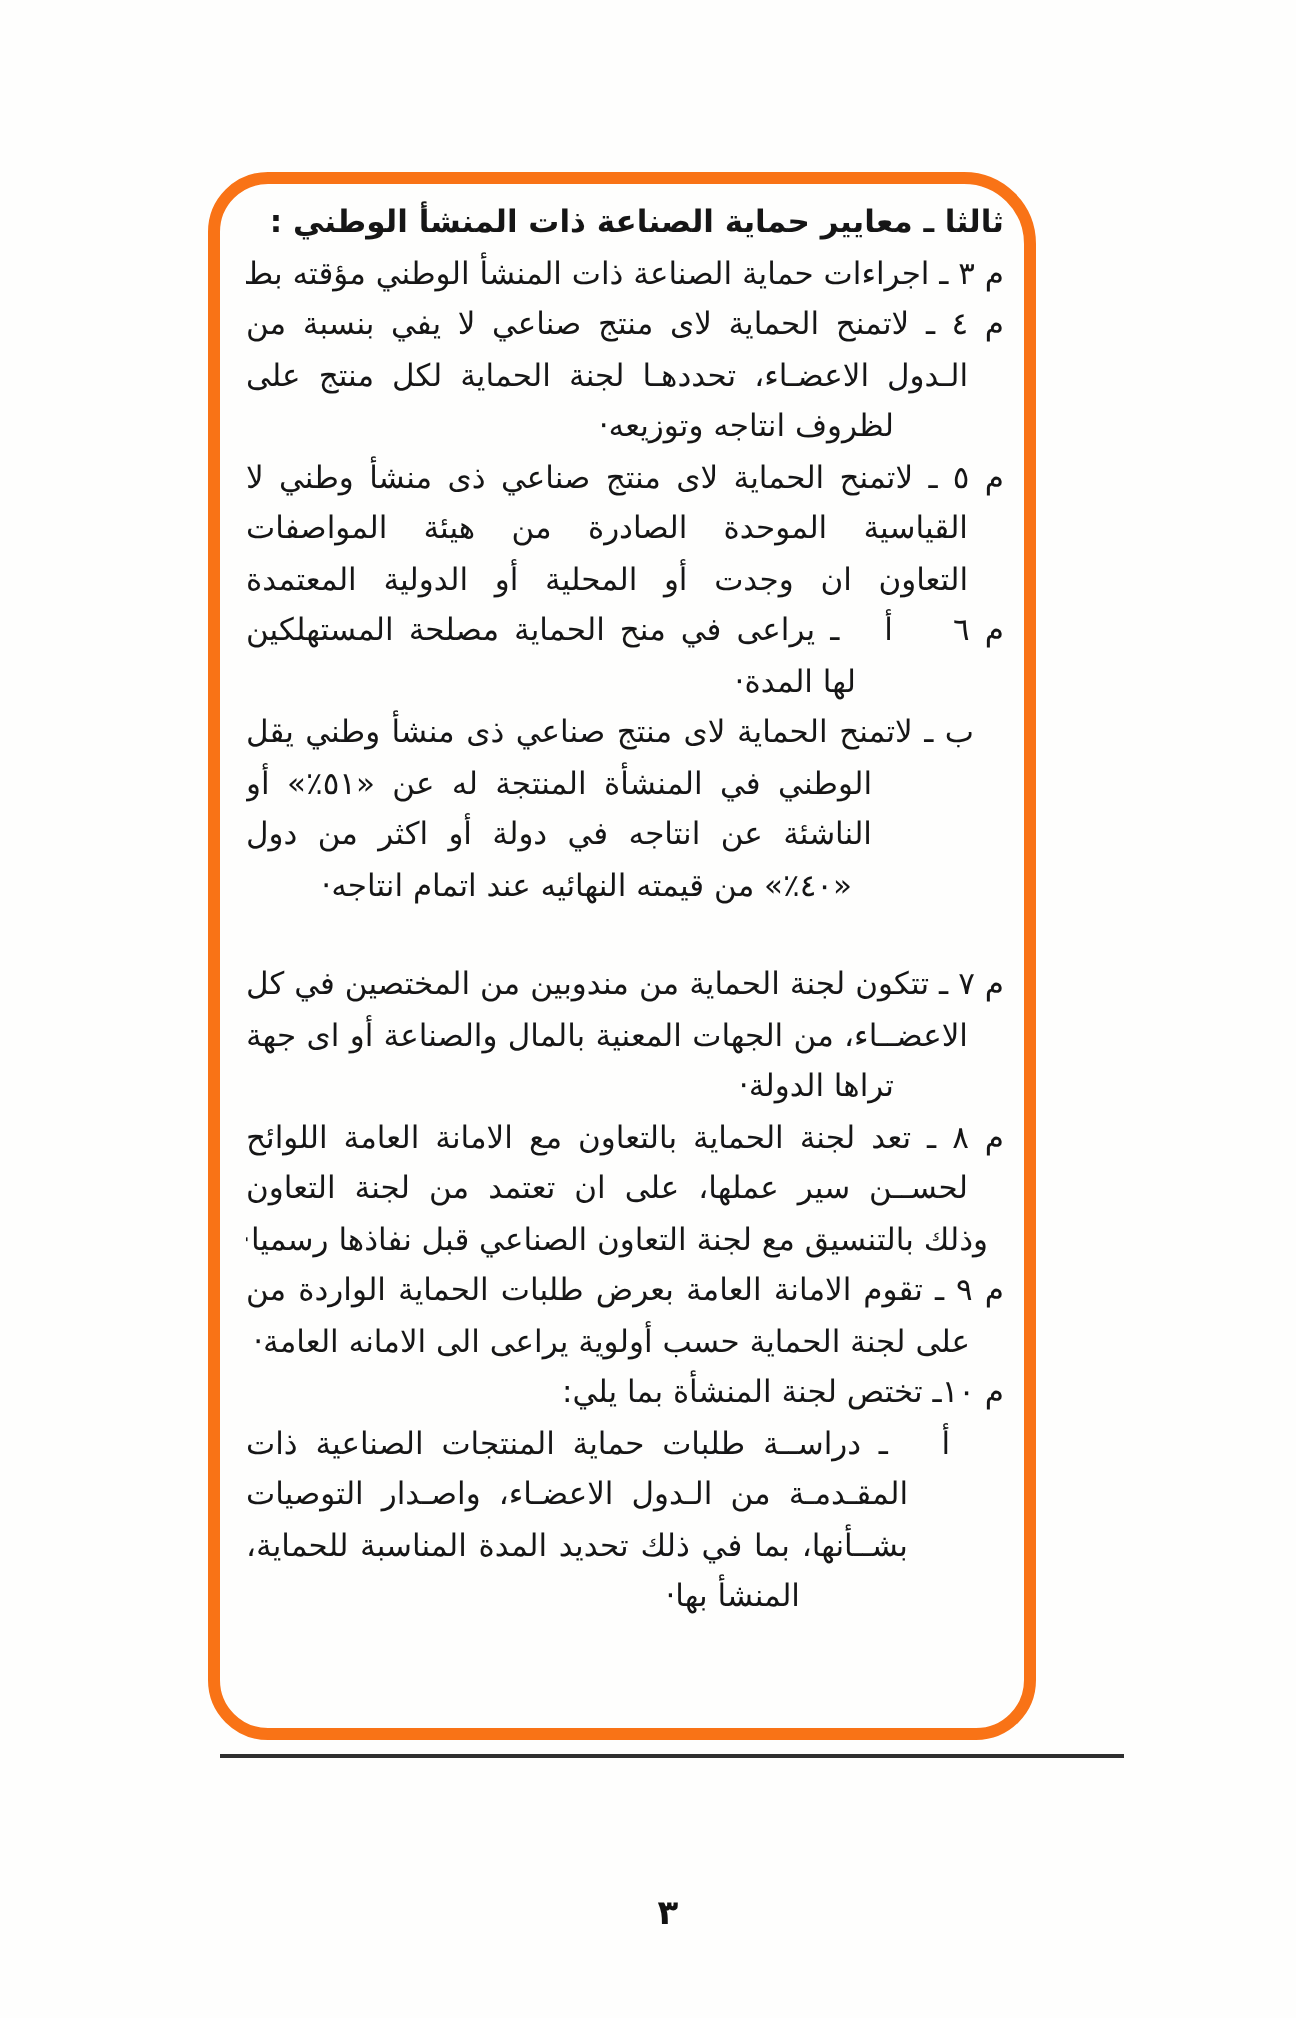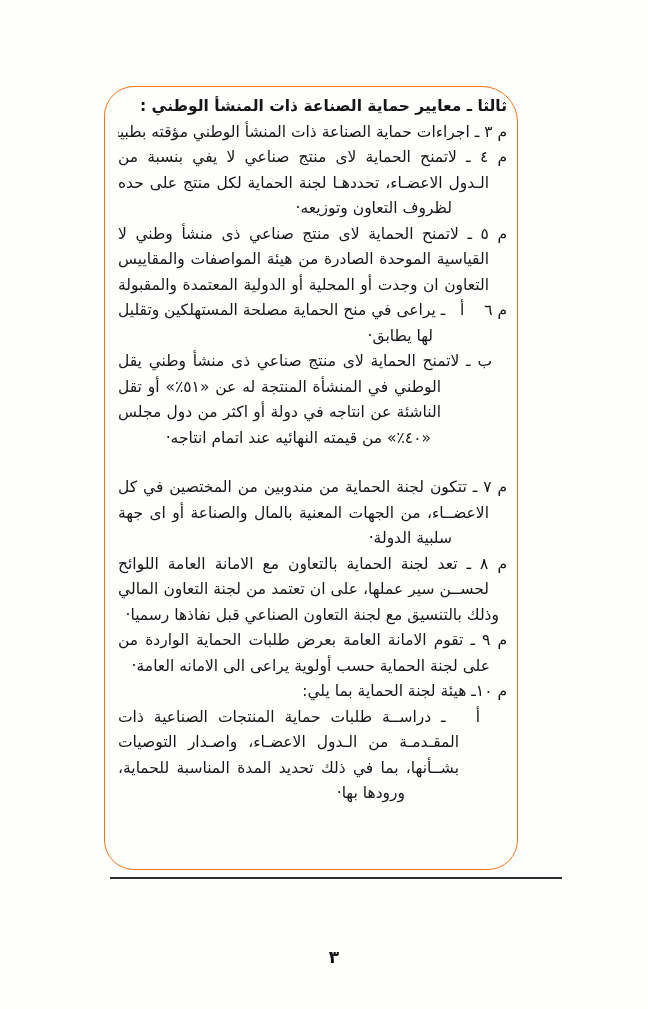--- a/index.html
+++ b/index.html
@@ -15,21 +15,21 @@
     background: #fefefd;
     overflow: hidden;
   }
   .frame {
     position: absolute;
     left: 104px;
     top: 86px;
     width: 414px;
     height: 784px;
     box-sizing: border-box;
-    border: 1px solid #f97316;
+    border: 6px solid #f97316;
     border-radius: 30px 36px 30px 30px;
     padding: 7px 10px 0 13px;
   }
   .textblock {
     direction: rtl;
     color: #161616;
     font-size: 15.5px;
     line-height: 25.5px;
   }
   .line {
@@ -71,41 +71,41 @@
 </head>
 <body>
 
 <div class="page">
   <div class="frame">
     <div class="textblock" id="textblock">
         <div class="line heading">ثالثا ـ معايير حماية الصناعة ذات المنشأ الوطني :</div>
         <div class="line">م ٣ ـ اجراءات حماية الصناعة ذات المنشأ الوطني مؤقته بطبيعتها·</div>
         <div class="line full">م ٤ ـ لاتمنح الحماية لاى منتج صناعي لا يفي بنسبة من احتياجات سوق</div>
         <div class="line full" style="padding-right: 18px;">الـدول الاعضـاء، تحددهـا لجنة الحماية لكل منتج على حده وفقا</div>
-        <div class="line" style="padding-right: 55px;">لظروف التعاون وتوزيعه·</div>
+        <div class="line" style="padding-right: 55px;">لظروف انتاجه وتوزيعه·</div>
         <div class="line full">م ٥ ـ لاتمنح الحماية لاى منتج صناعي ذى منشأ وطني لا يطابق المواصفات</div>
         <div class="line full" style="padding-right: 18px;">القياسية الموحدة الصادرة من هيئة المواصفات والمقاييس لدول مجلس</div>
         <div class="line full" style="padding-right: 18px;">التعاون ان وجدت أو المحلية أو الدولية المعتمدة والمقبولة من لجنة</div>
         <div class="line full">م ٦ &nbsp;&nbsp; أ &nbsp; ـ يراعى في منح الحماية مصلحة المستهلكين وتقليل أية آثار سلبية</div>
-        <div class="line" style="padding-right: 74px;">لها يطابق·</div>
+        <div class="line" style="padding-right: 74px;">لها المدة·</div>
         <div class="line full" style="padding-right: 15px;">ب ـ لاتمنح الحماية لاى منتج صناعي ذى منشأ وطني يقل رأس المال</div>
         <div class="line full" style="padding-right: 66px;">الوطني في المنشأة المنتجة له عن «٥١٪» أو تقل القيمة المضافة</div>
         <div class="line full" style="padding-right: 66px;">الناشئة عن انتاجه في دولة أو اكثر من دول مجلس التعاون عن</div>
         <div class="line" style="padding-right: 76px;">«٤٠٪» من قيمته النهائيه عند اتمام انتاجه·</div>
         <div class="line gap"></div>
         <div class="line full">م ٧ ـ تتكون لجنة الحماية من مندوبين من المختصين في كل دولة من الدول</div>
         <div class="line full" style="padding-right: 18px;">الاعضــاء، من الجهات المعنية بالمال والصناعة أو اى جهة اخرى</div>
-        <div class="line" style="padding-right: 55px;">سلبية الدولة·</div>
+        <div class="line" style="padding-right: 55px;">تراها الدولة·</div>
         <div class="line full">م ٨ ـ تعد لجنة الحماية بالتعاون مع الامانة العامة اللوائح والنماذج الضرورية</div>
         <div class="line full" style="padding-right: 18px;">لحســن سير عملها، على ان تعتمد من لجنة التعاون المالي والاقتصادى</div>
         <div class="line" style="padding-right: 8px;">وذلك بالتنسيق مع لجنة التعاون الصناعي قبل نفاذها رسميا·</div>
         <div class="line full">م ٩ ـ تقوم الامانة العامة بعرض طلبات الحماية الواردة من الدول الاعضاء،</div>
         <div class="line" style="padding-right: 17px;">على لجنة الحماية حسب أولوية يراعى الى الامانه العامة·</div>
-        <div class="line">م ١٠ـ هيئة لجنة الحماية بما يلي:</div>
+        <div class="line">م ١٠ـ تختص لجنة المنشأة بما يلي:</div>
         <div class="line full" style="padding-right: 27px;">أ &nbsp; ـ دراســة طلبات حماية المنتجات الصناعية ذات المنشأ الوطني</div>
         <div class="line full" style="padding-right: 48px;">المقـدمـة من الـدول الاعضـاء، واصـدار التوصيات المناسبة</div>
         <div class="line full" style="padding-right: 48px;">بشــأنها، بما في ذلك تحديد المدة المناسبة للحماية، في حالة</div>
-        <div class="line" style="padding-right: 102px;">ورودها بها·</div>
+        <div class="line" style="padding-right: 102px;">المنشأ بها·</div>
       </div>
   </div>
   <div class="page-edge-shadow"></div>
   <div class="page-number">٣</div>
 </div>
 
 </body></html>

